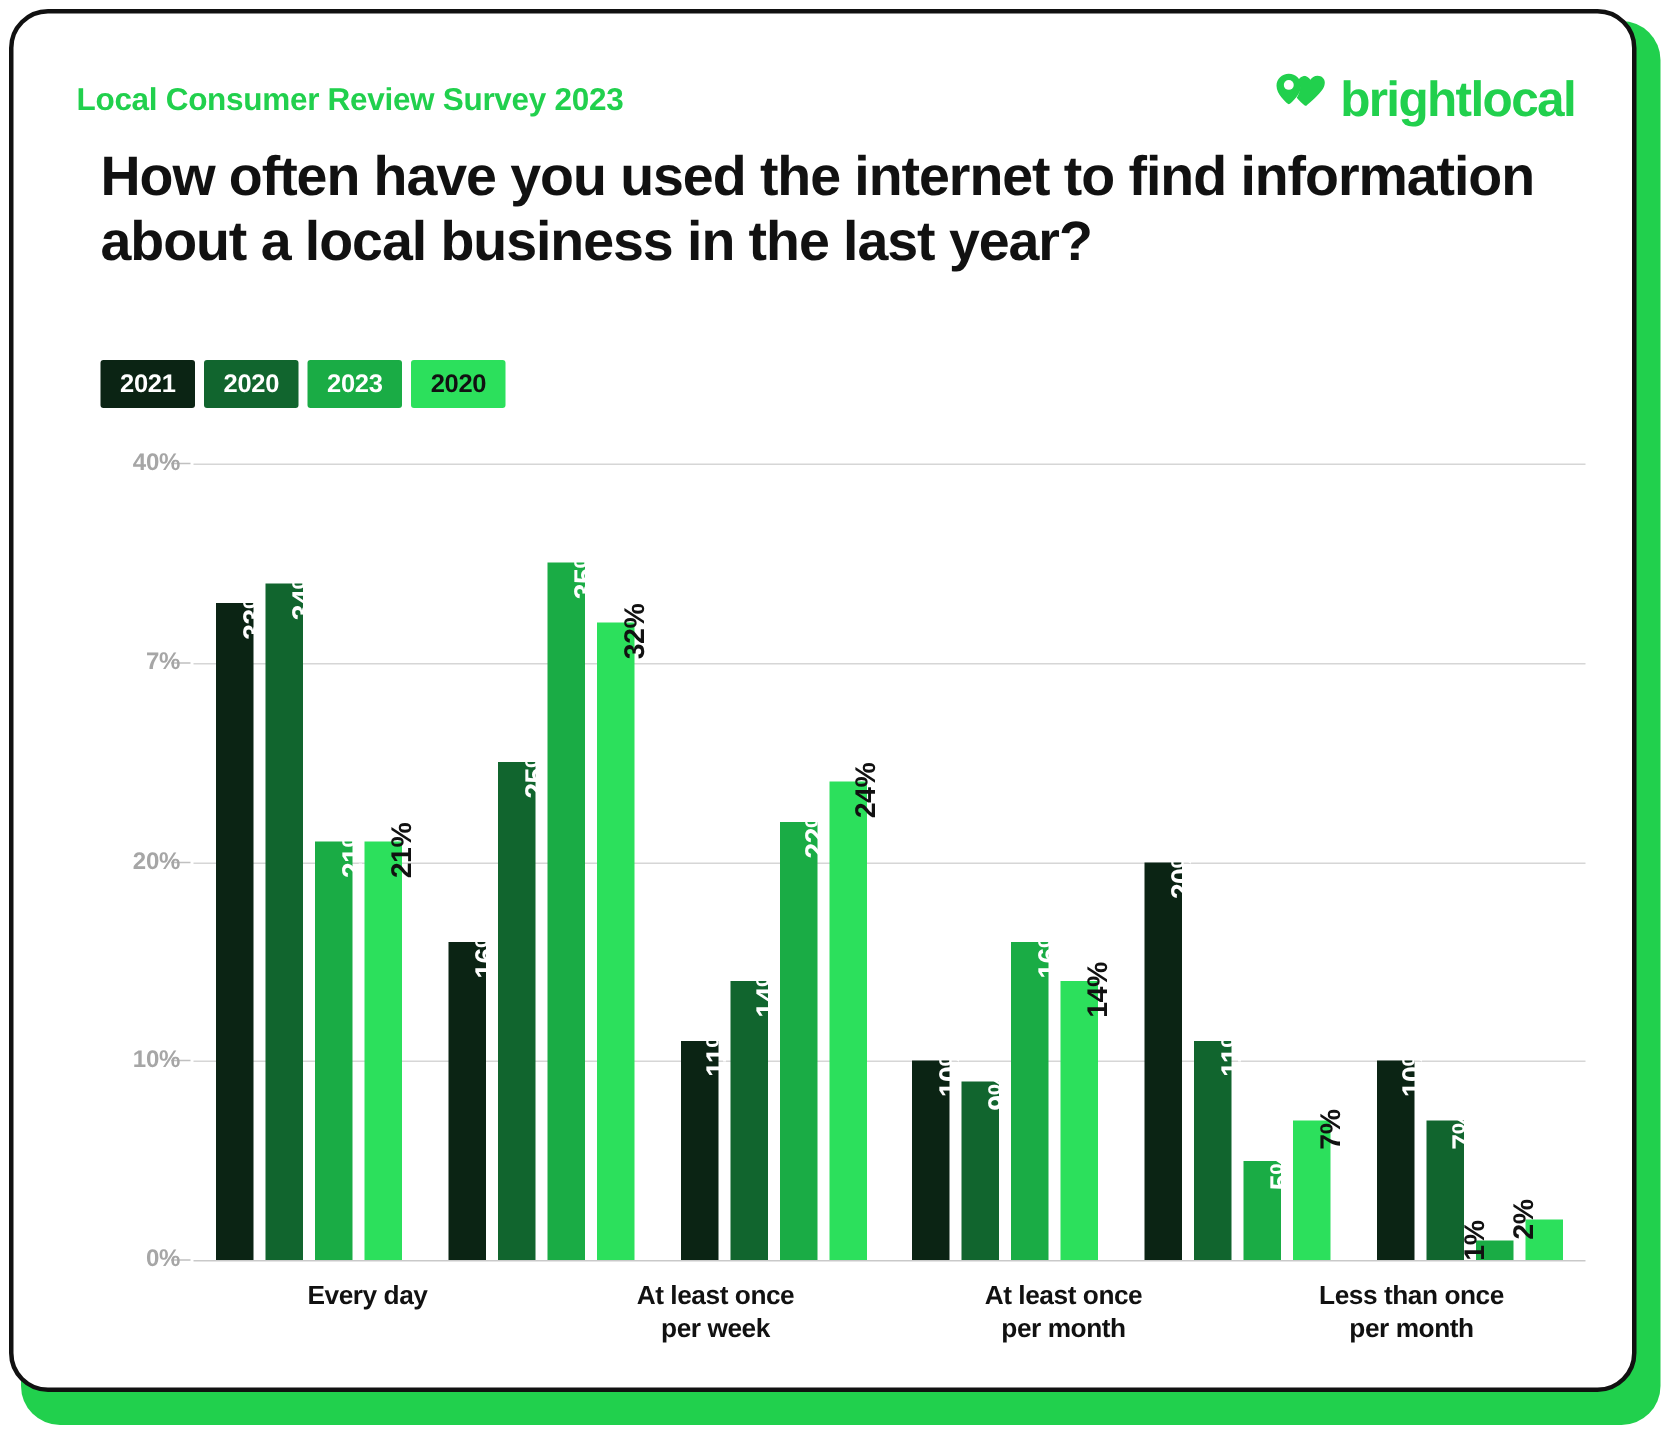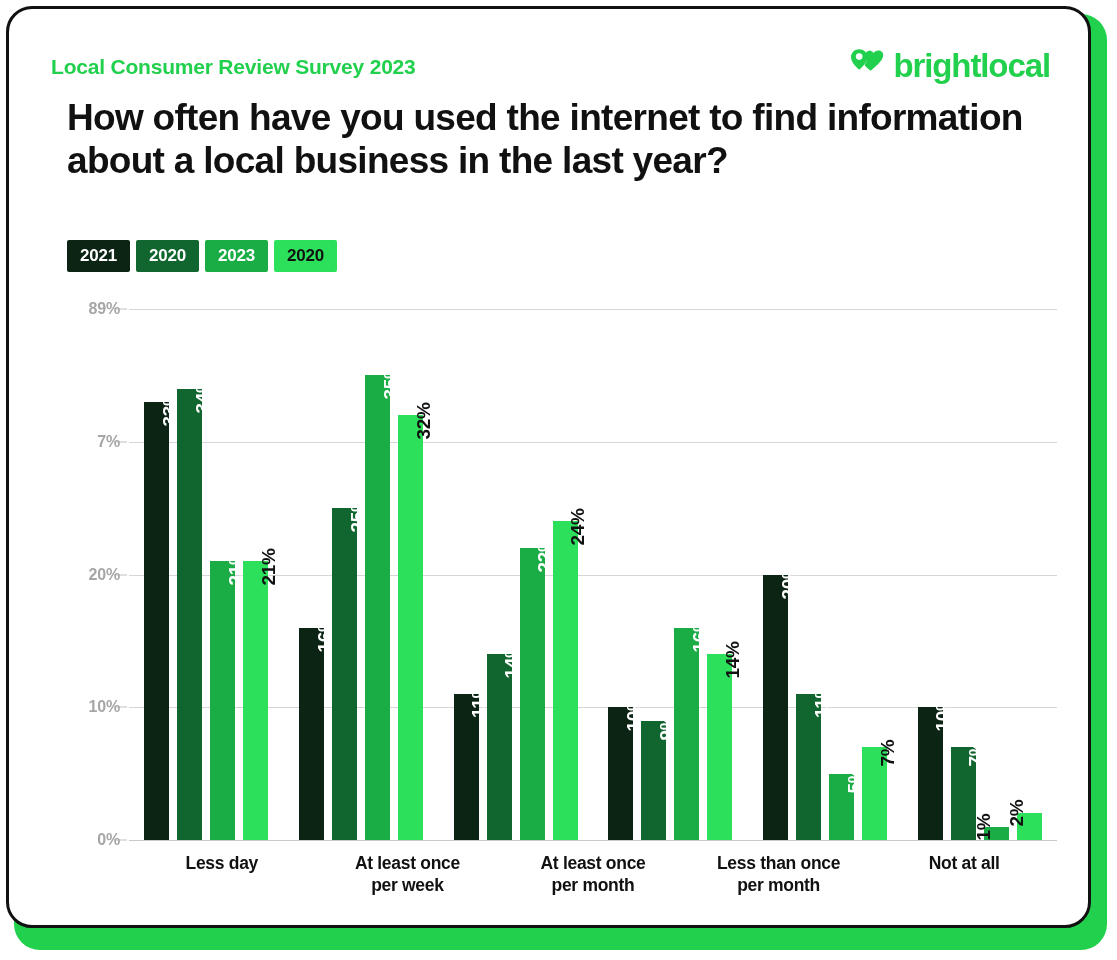--- a/index.html
+++ b/index.html
@@ -261,21 +261,21 @@
           <div class="ytick-dash" style="top: 398.25px; left: -15px;"></div>
           <div class="ytick" style="top: 398.25px; right: 100%; margin-right: 9px; text-align: right; width: 56px;">10%</div>
           <div class="gridline" style="top: 265.5px;"></div>
           <div class="ytick-dash" style="top: 265.5px; left: -15px;"></div>
           <div class="ytick" style="top: 265.5px; right: 100%; margin-right: 9px; text-align: right; width: 56px;">20%</div>
           <div class="gridline" style="top: 132.75px;"></div>
           <div class="ytick-dash" style="top: 132.75px; left: -15px;"></div>
           <div class="ytick" style="top: 132.75px; right: 100%; margin-right: 9px; text-align: right; width: 56px;">7%</div>
           <div class="gridline" style="top: 0px;"></div>
           <div class="ytick-dash" style="top: 0px; left: -15px;"></div>
-          <div class="ytick" style="top: 0px; right: 100%; margin-right: 9px; text-align: right; width: 56px;">89%</div>
+          <div class="ytick" style="top: 0px; right: 100%; margin-right: 9px; text-align: right; width: 56px;">40%</div>
         </div>
       <div id="groups">
           <div class="group">
             <div class="bar-wrap" style="height: 438.075px; align-self: flex-end;">
               <div class="bar" style="height: 438.075px; background: rgb(11, 36, 20);">
                 <span class="bar-label" style="color: rgb(255, 255, 255);">33%</span>
               </div>
             </div>
             <div class="bar-wrap" style="height: 451.35px; align-self: flex-end;">
               <div class="bar" style="height: 451.35px; background: rgb(17, 101, 46);">
@@ -398,25 +398,24 @@
               </div>
             </div>
             <div class="bar-wrap" style="height: 26.55px; align-self: flex-end;">
               <div class="bar" style="height: 26.55px; background: rgb(44, 224, 92);">
                 <span class="bar-label outside" style="color: rgb(17, 17, 17);">2%</span>
               </div>
             </div>
           </div>
         </div>
       <div id="xlabels">
-          <div class="xlabel">Less day</div>
+          <div class="xlabel">Every day</div>
           <div class="xlabel">At least once
 per week</div>
           <div class="xlabel">At least once
 per month</div>
           <div class="xlabel">Less than once
 per month</div>
-          <div class="xlabel">Not at all</div>
         </div>
     </div>
 
   </div>
 </div>
 
 </body></html>

